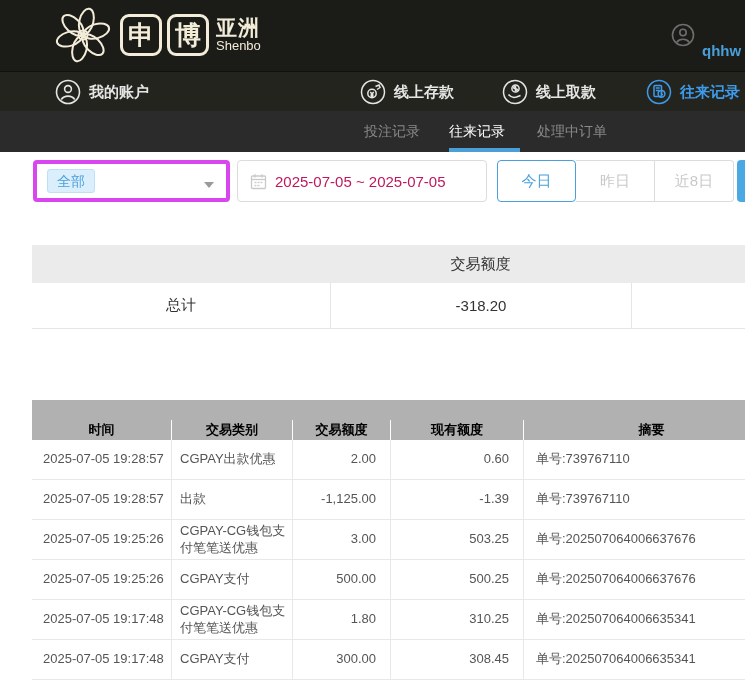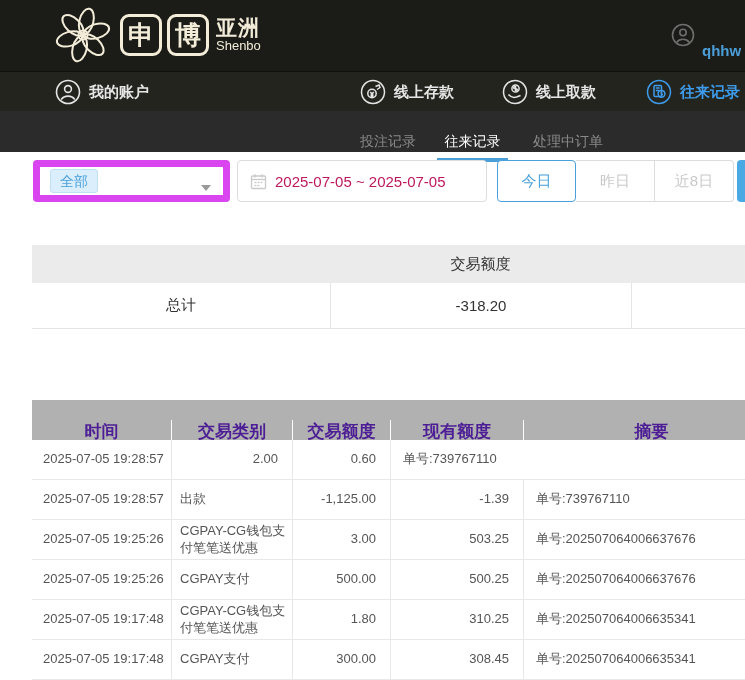--- a/index.html
+++ b/index.html
@@ -31,29 +31,29 @@
 
   
   .nav-bar { position: absolute; left: 0; top: 71px; width: 745px; height: 40px; background: #24241f; border-top: 1px solid #101010; }
   .nav-item { position: absolute; top: 0; height: 40px; display: flex; align-items: center; gap: 8px; color: #e5e5e5; cursor: pointer; }
   .nav-item .nav-icon { width: 26px; height: 26px; }
   .nav-item .nav-label { font-size: 15px; font-weight: bold; white-space: nowrap; }
   .nav-item.active { color: #3d9be9; }
 
   
   .tab-bar { position: absolute; left: 0; top: 111px; width: 745px; height: 41px; background: #2b2b2b; }
-  .tab { position: absolute; top: 10px; height: 41px; display: flex; align-items: center; justify-content: center; font-size: 14px; color: #8a8a8a; cursor: pointer; }
+  .tab { position: absolute; top: 0; height: 41px; display: flex; align-items: center; justify-content: flex-start; font-size: 14px; color: #8a8a8a; cursor: pointer; margin-left: 12px; }
   .tab.active { color: #ffffff; }
   .tab.active .tab-underline { position: absolute; left: 0; right: 0; bottom: 0; height: 4px; background: #4a9fd9; }
 
   
   .filter-row { position: absolute; left: 0; top: 160px; width: 745px; height: 42px; }
   .select-box {
     position: absolute; left: 33px; top: 0; width: 197px; height: 42px;
-    border: 7px solid #d946ef; border-radius: 4px; background: #fff;
+    border: 4px solid #d946ef; border-radius: 4px; background: #fff;
     display: flex; align-items: center; padding: 0 10px; cursor: pointer;
   }
   .select-tag {
     background: #dbeefb; color: #4aa0dc; border: 1px solid #bfdff5; border-radius: 3px;
     font-size: 14px; padding: 4px 9px; line-height: 1;
   }
   .select-caret { position: absolute; right: 12px; top: 18px; width: 0; height: 0; border-left: 5px solid transparent; border-right: 5px solid transparent; border-top: 6px solid #9a9a9a; }
   .date-box {
     position: absolute; left: 237px; top: 0; width: 250px; height: 42px;
     border: 1px solid #dcdcdc; border-radius: 4px; background: #fff;
@@ -78,21 +78,21 @@
   .summary-head .sh-cell { display: flex; align-items: center; justify-content: center; font-size: 15px; color: #333; }
   .summary-row { height: 46px; display: grid; grid-template-columns: 298px 301px 148px; border-bottom: 1px solid #e5e5e5; }
   .summary-row .sr-cell { display: flex; align-items: center; justify-content: center; font-size: 15px; color: #333; border-left: 1px solid #e5e5e5; }
   .summary-row .sr-cell:first-child { border-left: none; }
 
   
   .txn-table { position: absolute; left: 32px; top: 400px; width: 747px; }
   .t-head { height: 40px; background: #b1b1b1; display: grid; grid-template-columns: 139px 121px 98px 133px 256px; }
   .t-head .h-cell {
     display: flex; align-items: center; justify-content: center;
-    color: #4c1d95; font-size: 17px; font-weight: bold; border-left: 1px solid #fdfdfd; margin-top: 20px;
+    color: #000000; font-size: 13px; font-weight: bold; border-left: 1px solid #fdfdfd; margin-top: 20px;
   }
   .t-head .h-cell:first-child { border-left: none; }
   .t-row { height: 40px; display: grid; grid-template-columns: 139px 121px 98px 133px 256px; border-bottom: 1px solid #e8e8e8; background: #fff; }
   .t-cell { display: flex; align-items: center; font-size: 13px; color: #555; border-left: 1px solid #e8e8e8; overflow: hidden; line-height: 1.3; }
   .t-cell.c0 { border-left: none; padding-left: 11px; }
   .t-cell.c1 { padding-left: 8px; padding-right: 6px; }
   .t-cell.c2 { justify-content: flex-end; padding-right: 14px; }
   .t-cell.c3 { justify-content: flex-end; padding-right: 14px; }
   .t-cell.c4 { padding-left: 12px; }
 </style>
@@ -246,20 +246,21 @@
     <div class="t-head">
       <div class="h-cell">时间</div>
       <div class="h-cell">交易类别</div>
       <div class="h-cell">交易额度</div>
       <div class="h-cell">现有额度</div>
       <div class="h-cell">摘要</div>
     </div>
     <div>
         <div class="t-row">
           <div class="t-cell c0">2025-07-05 19:28:57</div>
+          <div class="t-cell c1">CGPAY出款优惠</div>
           <div class="t-cell c2">2.00</div>
           <div class="t-cell c3">0.60</div>
           <div class="t-cell c4">单号:739767110</div>
         </div>
         <div class="t-row">
           <div class="t-cell c0">2025-07-05 19:28:57</div>
           <div class="t-cell c1">出款</div>
           <div class="t-cell c2">-1,125.00</div>
           <div class="t-cell c3">-1.39</div>
           <div class="t-cell c4">单号:739767110</div>

